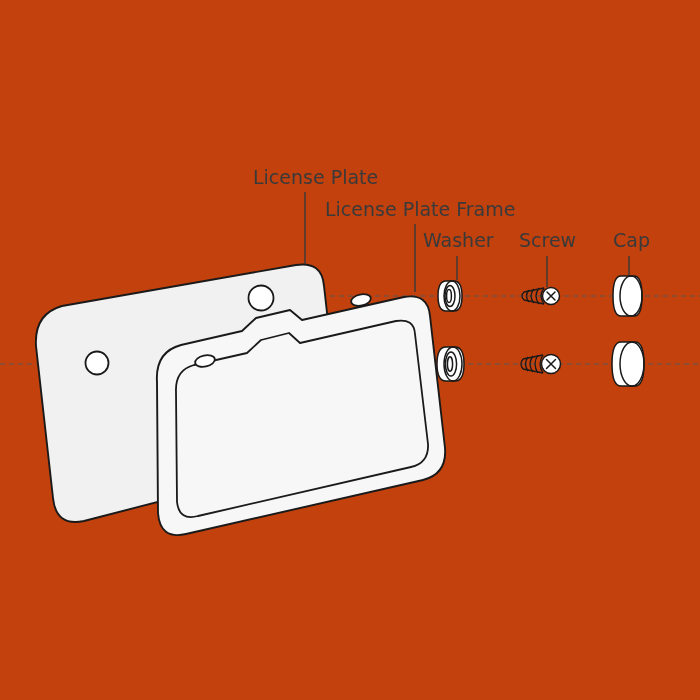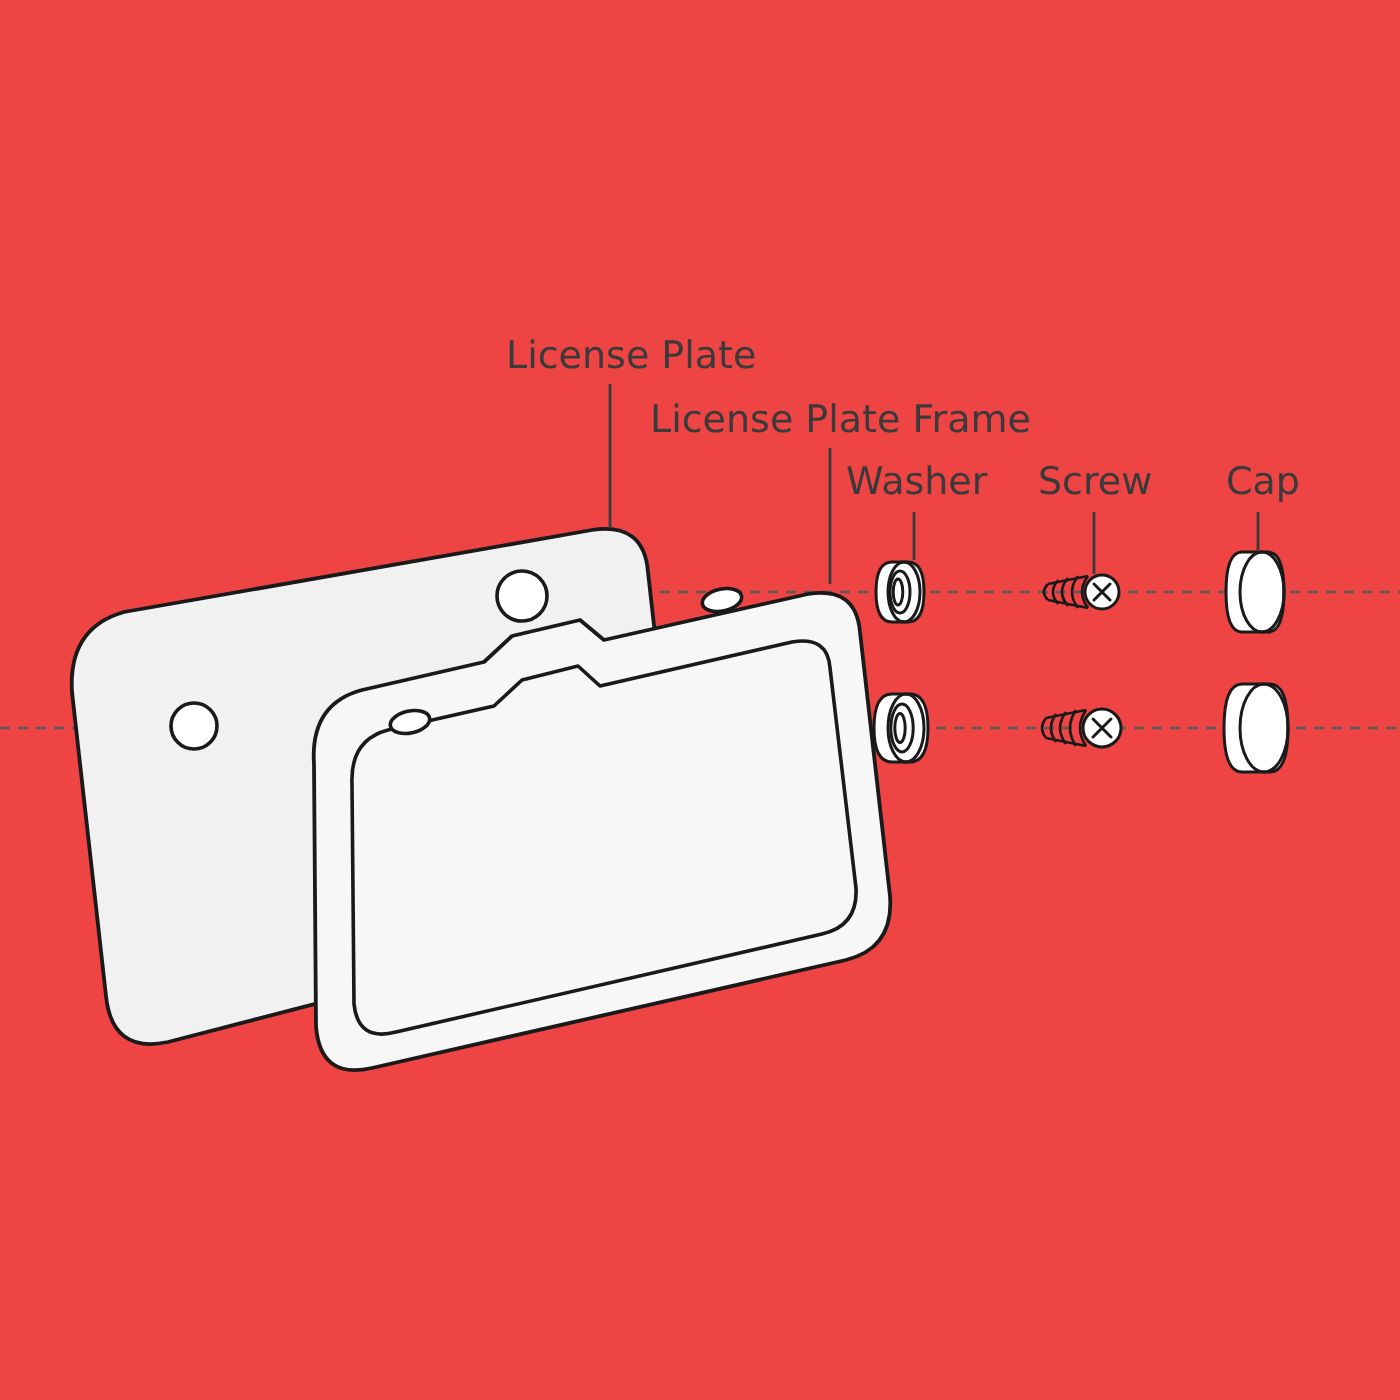--- a/index.html
+++ b/index.html
@@ -4,21 +4,21 @@
 <style>
   html, body {
     margin: 0;
     padding: 0;
     background: #ffffff;
   }
   #diagram-root {
     position: relative;
     width: 700px;
     height: 700px;
-    background: #ef4444;
+    background: #c2410c;
     font-family: "DejaVu Sans", sans-serif;
     overflow: hidden;
   }
   svg#exploded-view {
     display: block;
     width: 700px;
     height: 700px;
   }
   .label-text {
     font-family: "DejaVu Sans", sans-serif;

